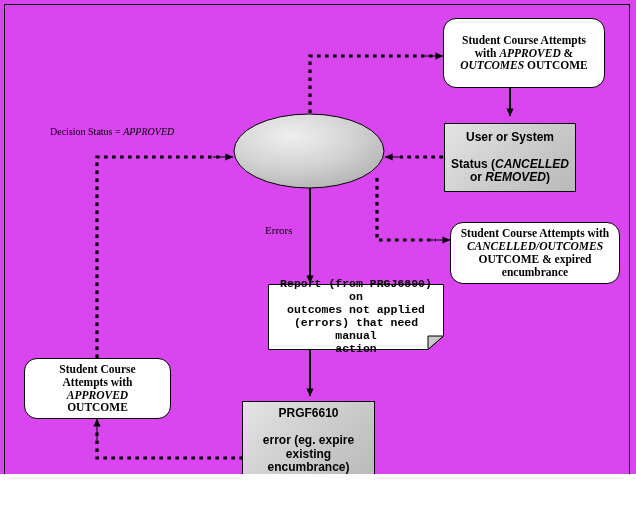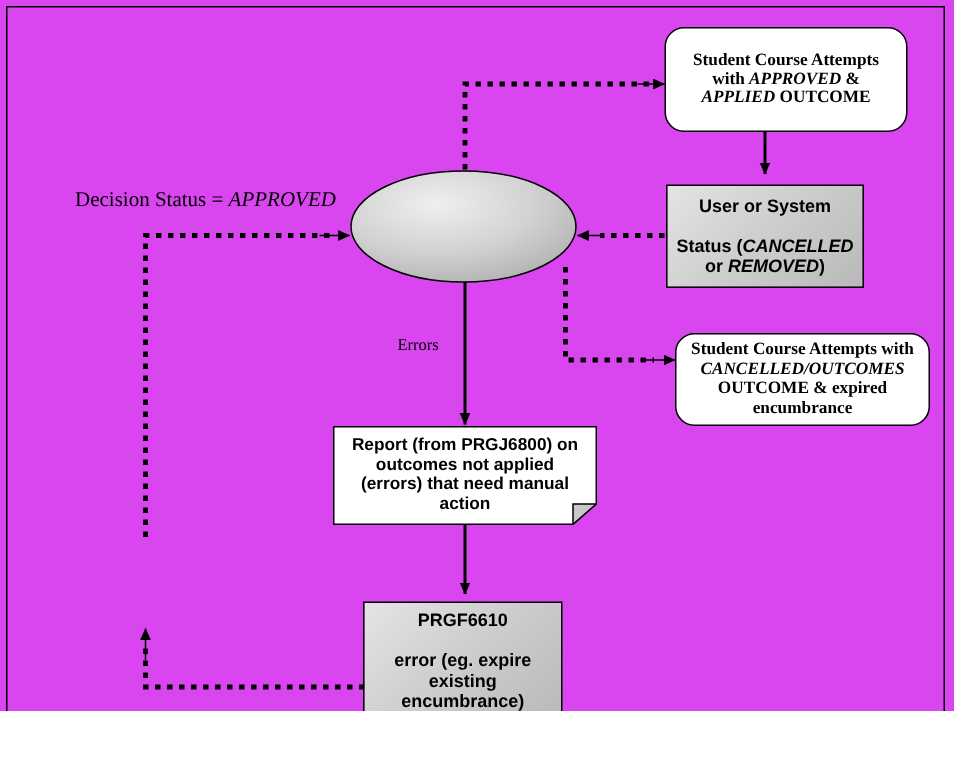--- a/index.html
+++ b/index.html
@@ -60,25 +60,26 @@
   .gbox {
     border: 1px solid #000000;
     font-family: "Liberation Sans", sans-serif;
     font-weight: bold;
     font-size: 12px;
     color: #000000;
     background: linear-gradient(135deg, #e4e4e4 0%, #cfcfcf 45%, #b9b9b9 100%);
   }
   
   .docbox {
-    font-family: Liberation Sans, sans-serif;
+    font-family: Liberation Mono, monospace;
     font-weight: bold;
     font-size: 11.5px;
     color: #000000;
     background: transparent;
+    margin-left: 46px;
   }
   .docbox .txt { position: relative; z-index: 2; }
   .docbox .docsvg {
     position: absolute;
     left: 0; top: 0;
     width: 100%; height: 100%;
     z-index: 1;
   }
   
   .ellipse {
@@ -89,21 +90,21 @@
   }
   .ellipse .ellsvg {
     position: absolute;
     left: 0; top: 0; width: 100%; height: 100%;
     z-index: 1;
   }
   .ellipse .txt { position: relative; z-index: 2; }
   .edge-label {
     position: absolute;
     font-family: "Liberation Serif", serif;
-    font-size: 14px;
+    font-size: 10px;
     color: #000000;
     white-space: nowrap;
   }
   .edge-label.small {
     font-size: 11px;
   }
   em { font-style: italic; }
 </style>
 </head>
 <body>
@@ -154,21 +155,21 @@
     <g>
       <path d="M243,458 L97,458 L97,432" stroke="#000000" stroke-width="3.2" fill="none" stroke-dasharray="3.6 4.4" stroke-linecap="butt"></path>
       <path d="M97,440 L97,419" stroke="#000000" stroke-width="1" fill="none" marker-end="url(#arr)"></path>
     </g>
   </svg>
 
   <div class="node rbox" style="left:443px; top:18px; width:162px; height:70px;">
     <div class="txt">
       <span>Student Course Attempts</span><br>
       <span>with </span><em>APPROVED</em><span> &amp;</span><br>
-      <em>APPLIED</em><span> OUTCOME</span>
+      <em>OUTCOMES</em><span> OUTCOME</span>
     </div>
   </div>
 
   <div class="node gbox" style="left:444px; top:123px; width:132px; height:69px;">
     <div class="txt">
       <span>User or System</span><br>
       <br>
       <span>Status (</span><em>CANCELLED</em><br>
       <span>or </span><em>REMOVED</em><span>)</span>
     </div>
@@ -212,20 +213,28 @@
   <div class="node gbox" style="left:242px; top:401px; width:133px; height:80px;">
     <div class="txt">
       <span>PRGF6610</span><br>
       <br>
       <span>error (eg. expire</span><br>
       <span>existing</span><br>
       <span>encumbrance)</span>
     </div>
   </div>
 
+  <div class="node rbox" style="left:24px; top:358px; width:147px; height:61px;">
+    <div class="txt">
+      <span>Student Course</span><br>
+      <span>Attempts with</span><br>
+      <em>APPROVED</em><br>
+      <span>OUTCOME</span>
+    </div>
+  </div>
 
   <div class="edge-label" style="left:50px; top:126px;">
     <span>Decision Status = </span><em>APPROVED</em>
   </div>
 
   <div class="edge-label small" style="left:265px; top:224px;">
     <span>Errors</span>
   </div>
 
 </div>

